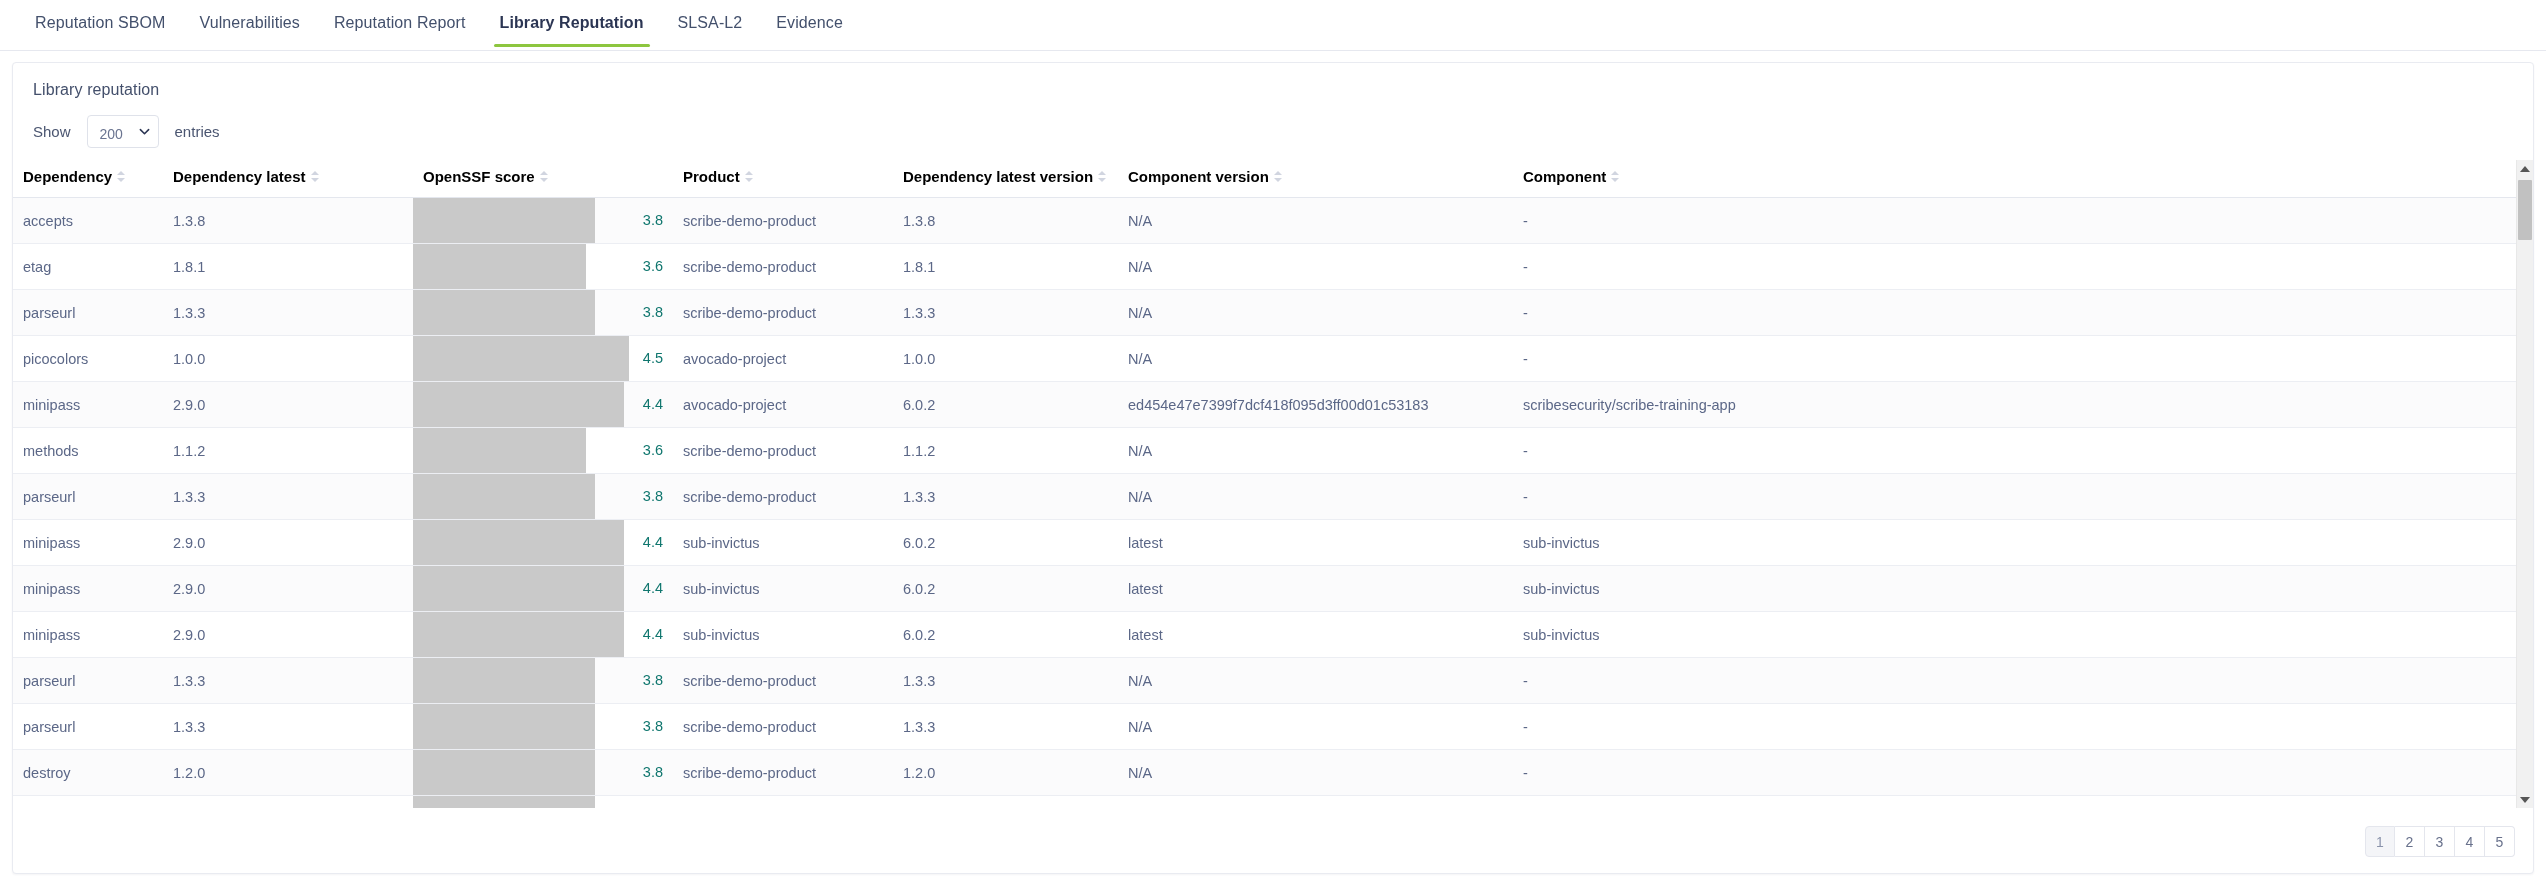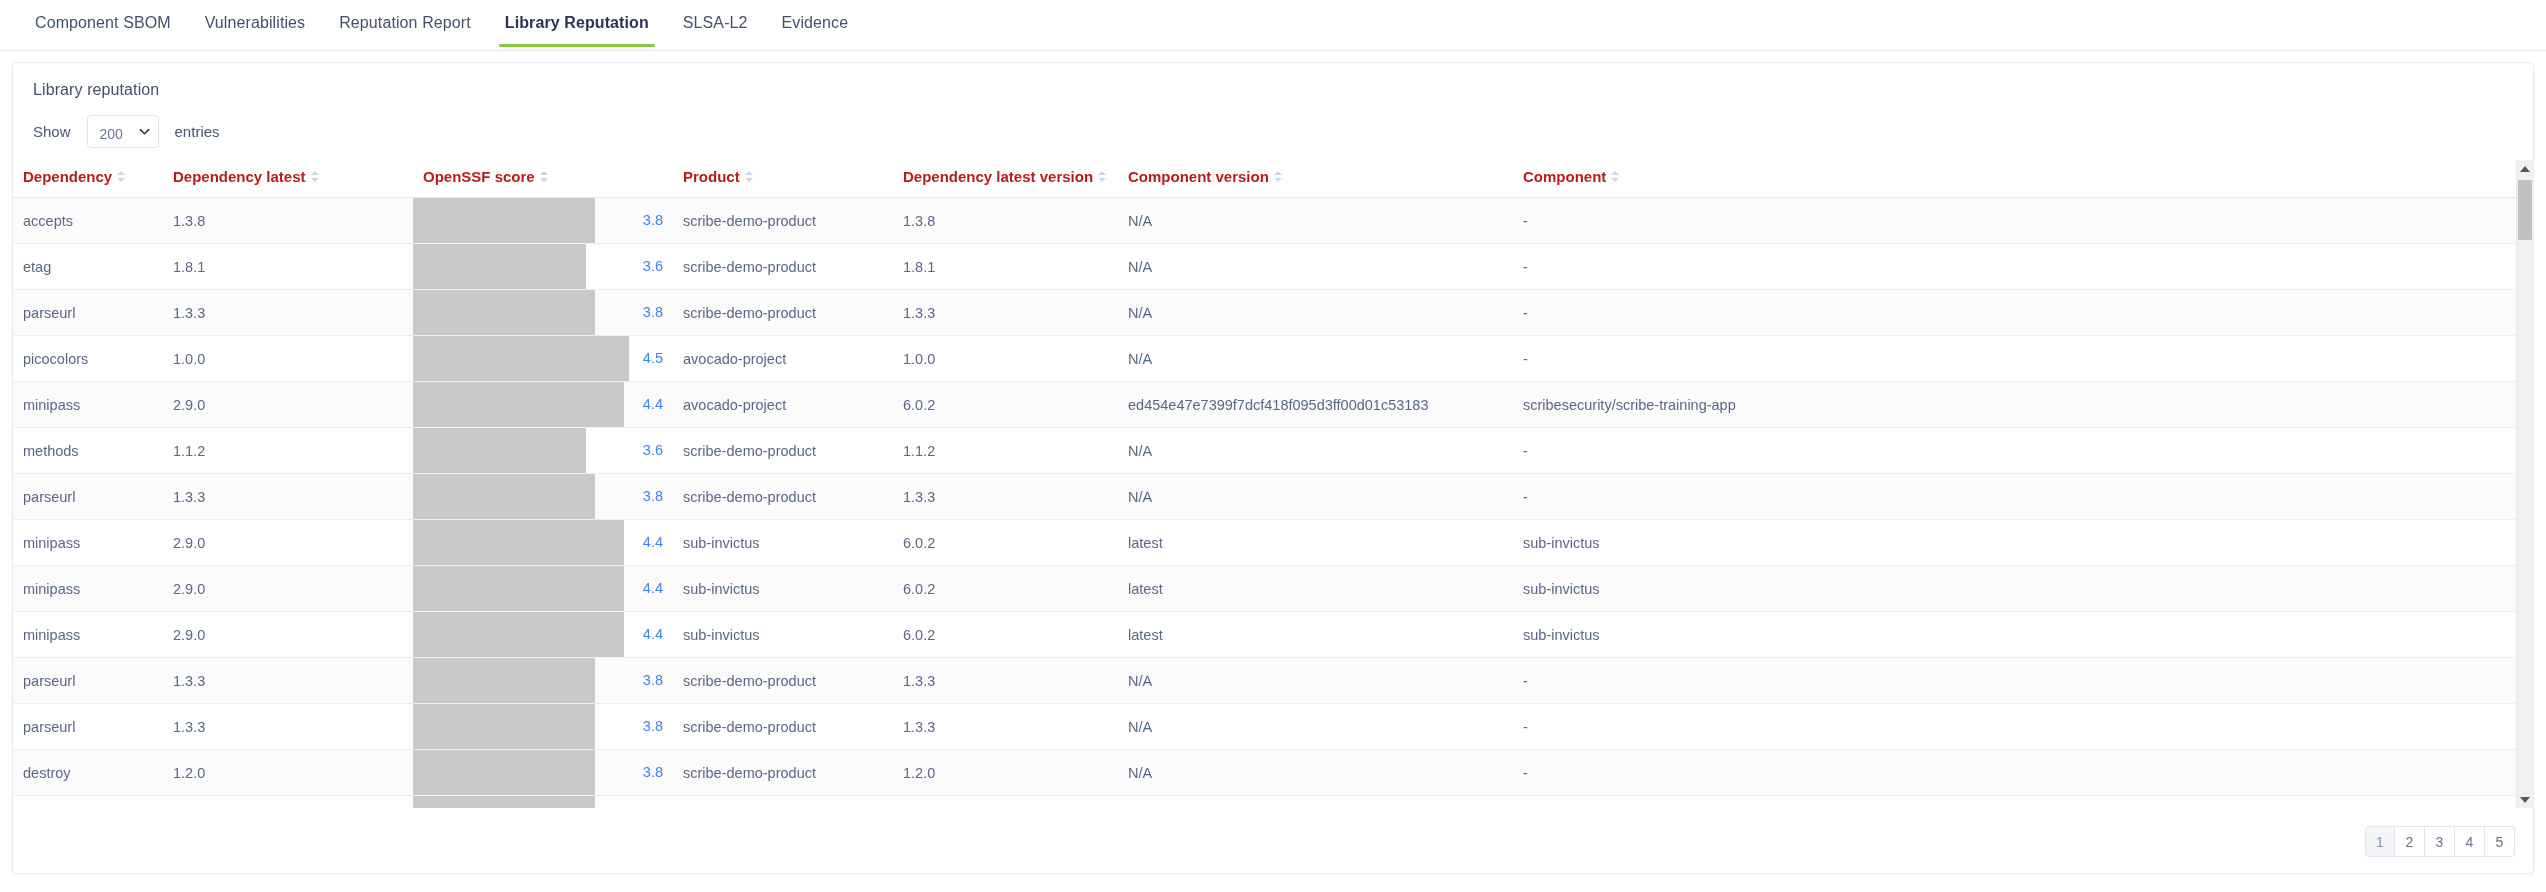--- a/index.html
+++ b/index.html
@@ -119,21 +119,21 @@
   table.dt {
     width: 2520px;
     border-collapse: collapse;
     table-layout: fixed;
     font-size: 14.5px;
   }
   table.dt thead th {
     position: relative;
     font-size: 15px;
     font-weight: 700;
-    color: #b91c1c;
+    color: #000000;
     text-align: left;
     padding: 8px 10px 12px 10px;
     border-bottom: 1px solid #e4e7ee;
     white-space: nowrap;
     vertical-align: bottom;
     cursor: pointer;
     background: #fff;
   }
   th .th-inner { display: inline-flex; align-items: center; gap: 5px; }
   .sort-arrows {
@@ -200,21 +200,21 @@
     position: absolute;
     left: -10px;
     top: 0;
     height: 45px;
     background: #c9c9c9;
   }
   .score-num {
     position: relative;
     z-index: 2;
     line-height: 45px;
-    color: #3b82f6;
+    color: #0f766e;
   }
 
   
   .vscroll {
     position: absolute;
     right: 0;
     top: 0;
     width: 17px;
     height: 648px;
     background: #f1f1f1;
@@ -277,21 +277,21 @@
     border-radius: 4px 0 0 4px;
     background: #f4f5f8;
     color: #8a93ab;
   }
   .pager .pg:last-child { border-radius: 0 4px 4px 0; }
 </style>
 </head>
 <body>
 
 <div class="tabbar">
-    <div class="tab"><span>Component SBOM</span></div>
+    <div class="tab"><span>Reputation SBOM</span></div>
     <div class="tab"><span>Vulnerabilities</span></div>
     <div class="tab"><span>Reputation Report</span></div>
     <div class="tab active"><span>Library Reputation</span></div>
     <div class="tab"><span>SLSA-L2</span></div>
     <div class="tab"><span>Evidence</span></div>
   </div>
 
 <div class="card">
 
   <div class="card-title">Library reputation</div>

